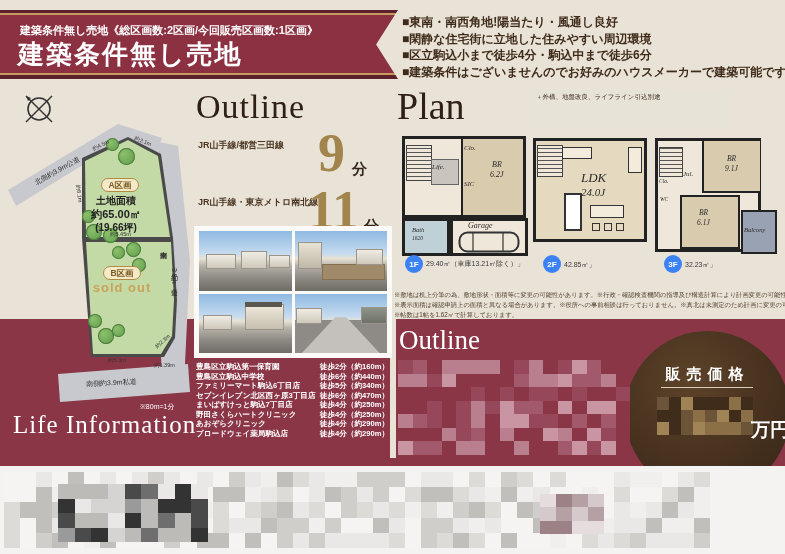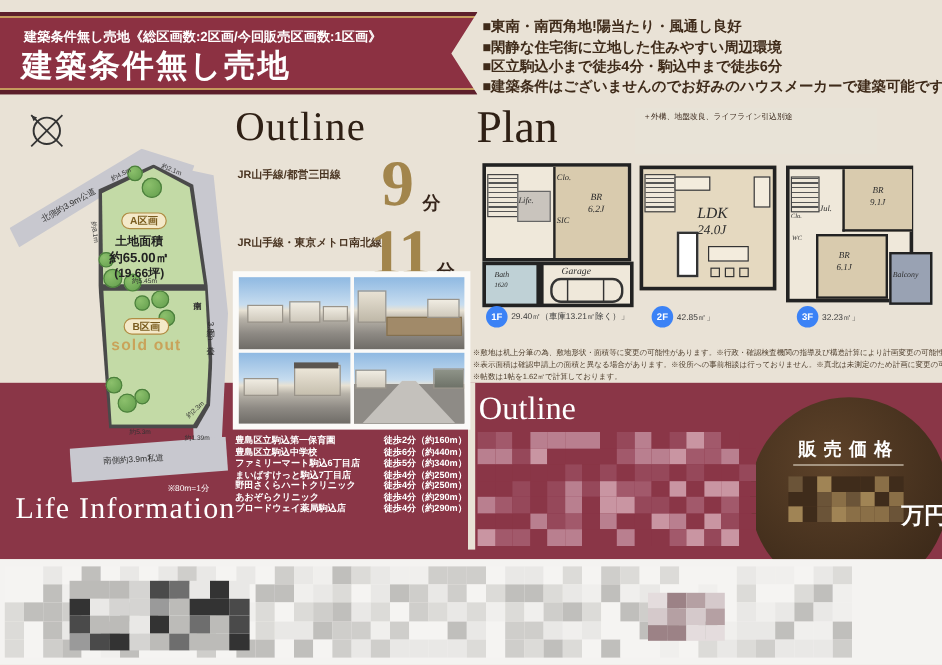--- a/index.html
+++ b/index.html
@@ -385,20 +385,24 @@
       </div>
     <div class="life-row">
         <span>豊島区立駒込中学校</span>
         <span>徒歩6分（約440m）</span>
       </div>
     <div class="life-row">
         <span>ファミリーマート駒込6丁目店</span>
         <span>徒歩5分（約340m）</span>
       </div>
     <div class="life-row">
+        <span>セブンイレブン北区西ヶ原3丁目店</span>
+        <span>徒歩6分（約470m）</span>
+      </div>
+    <div class="life-row">
         <span>まいばすけっと駒込7丁目店</span>
         <span>徒歩4分（約250m）</span>
       </div>
     <div class="life-row">
         <span>野田さくらハートクリニック</span>
         <span>徒歩4分（約250m）</span>
       </div>
     <div class="life-row">
         <span>あおぞらクリニック</span>
         <span>徒歩4分（約290m）</span>

